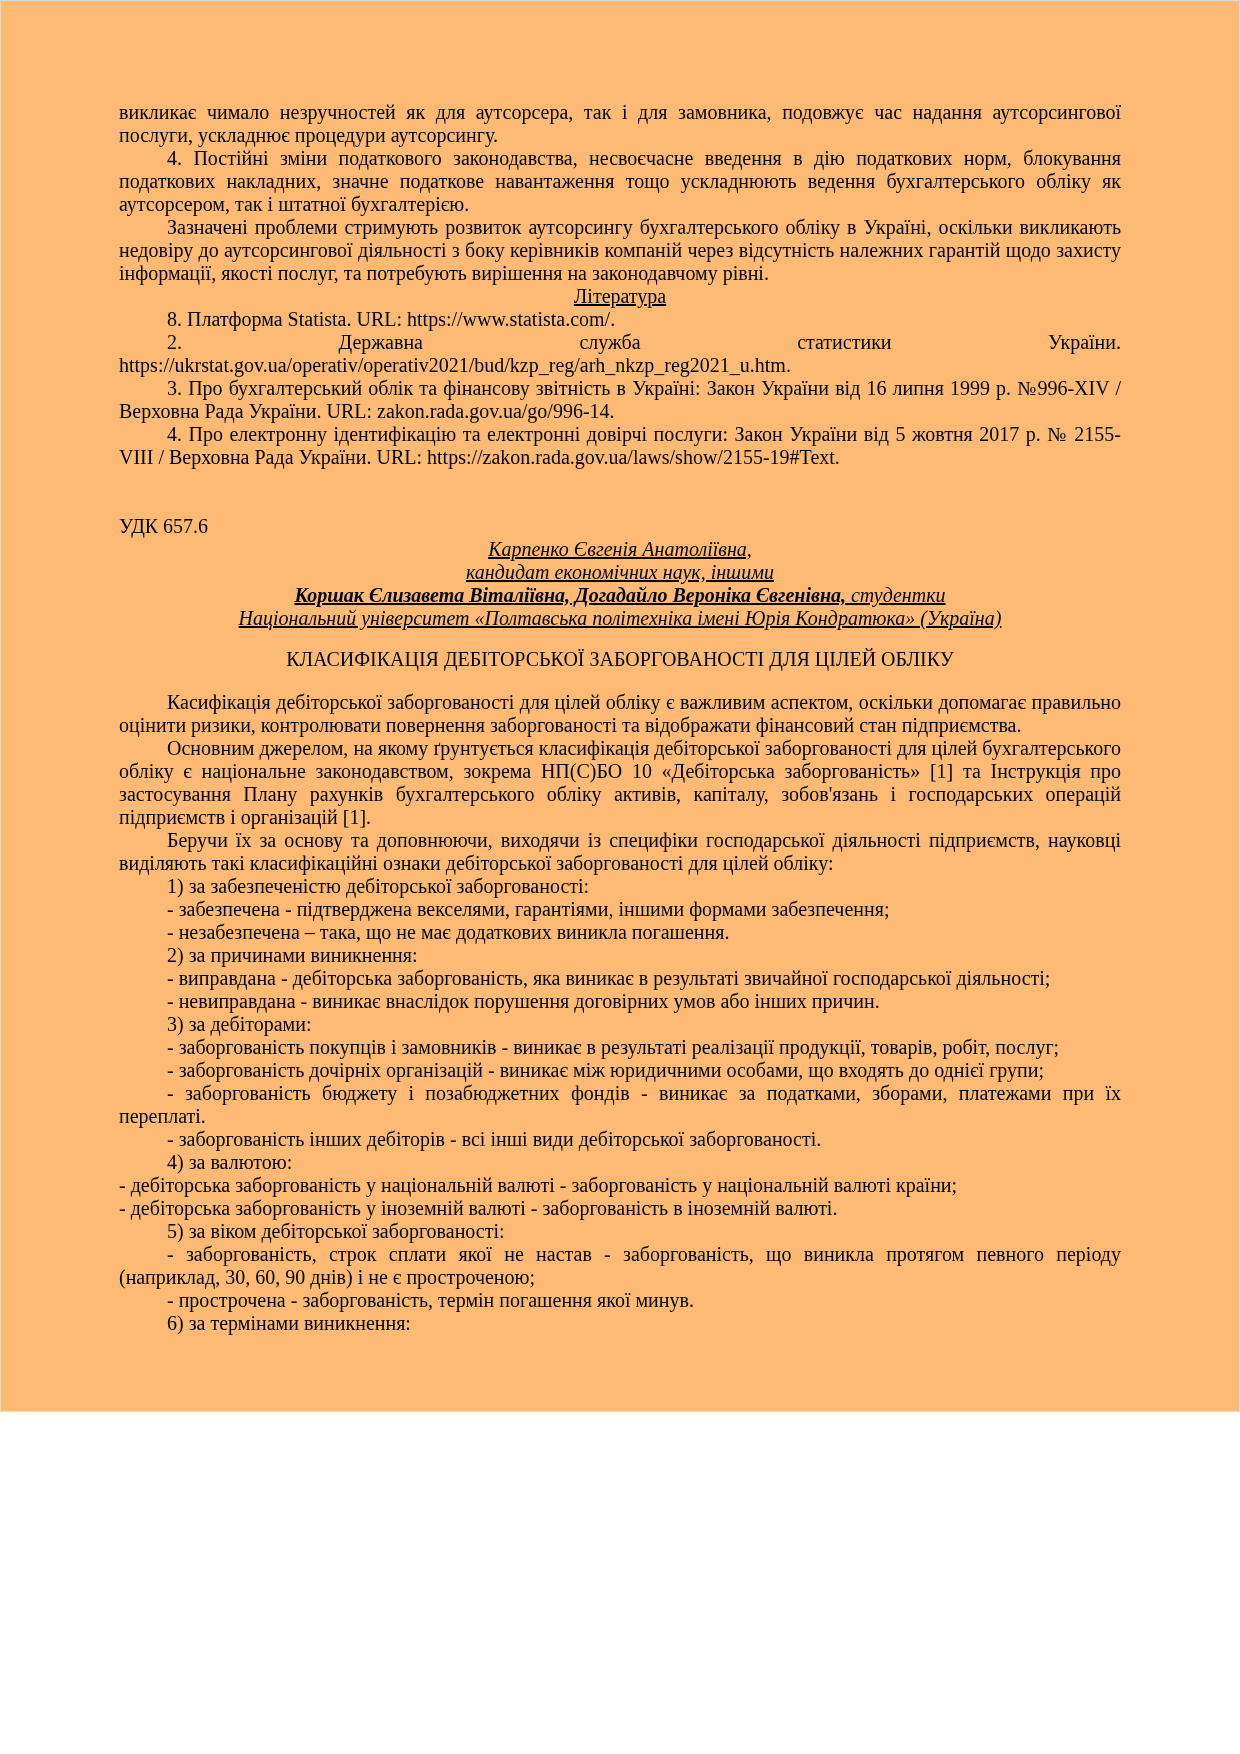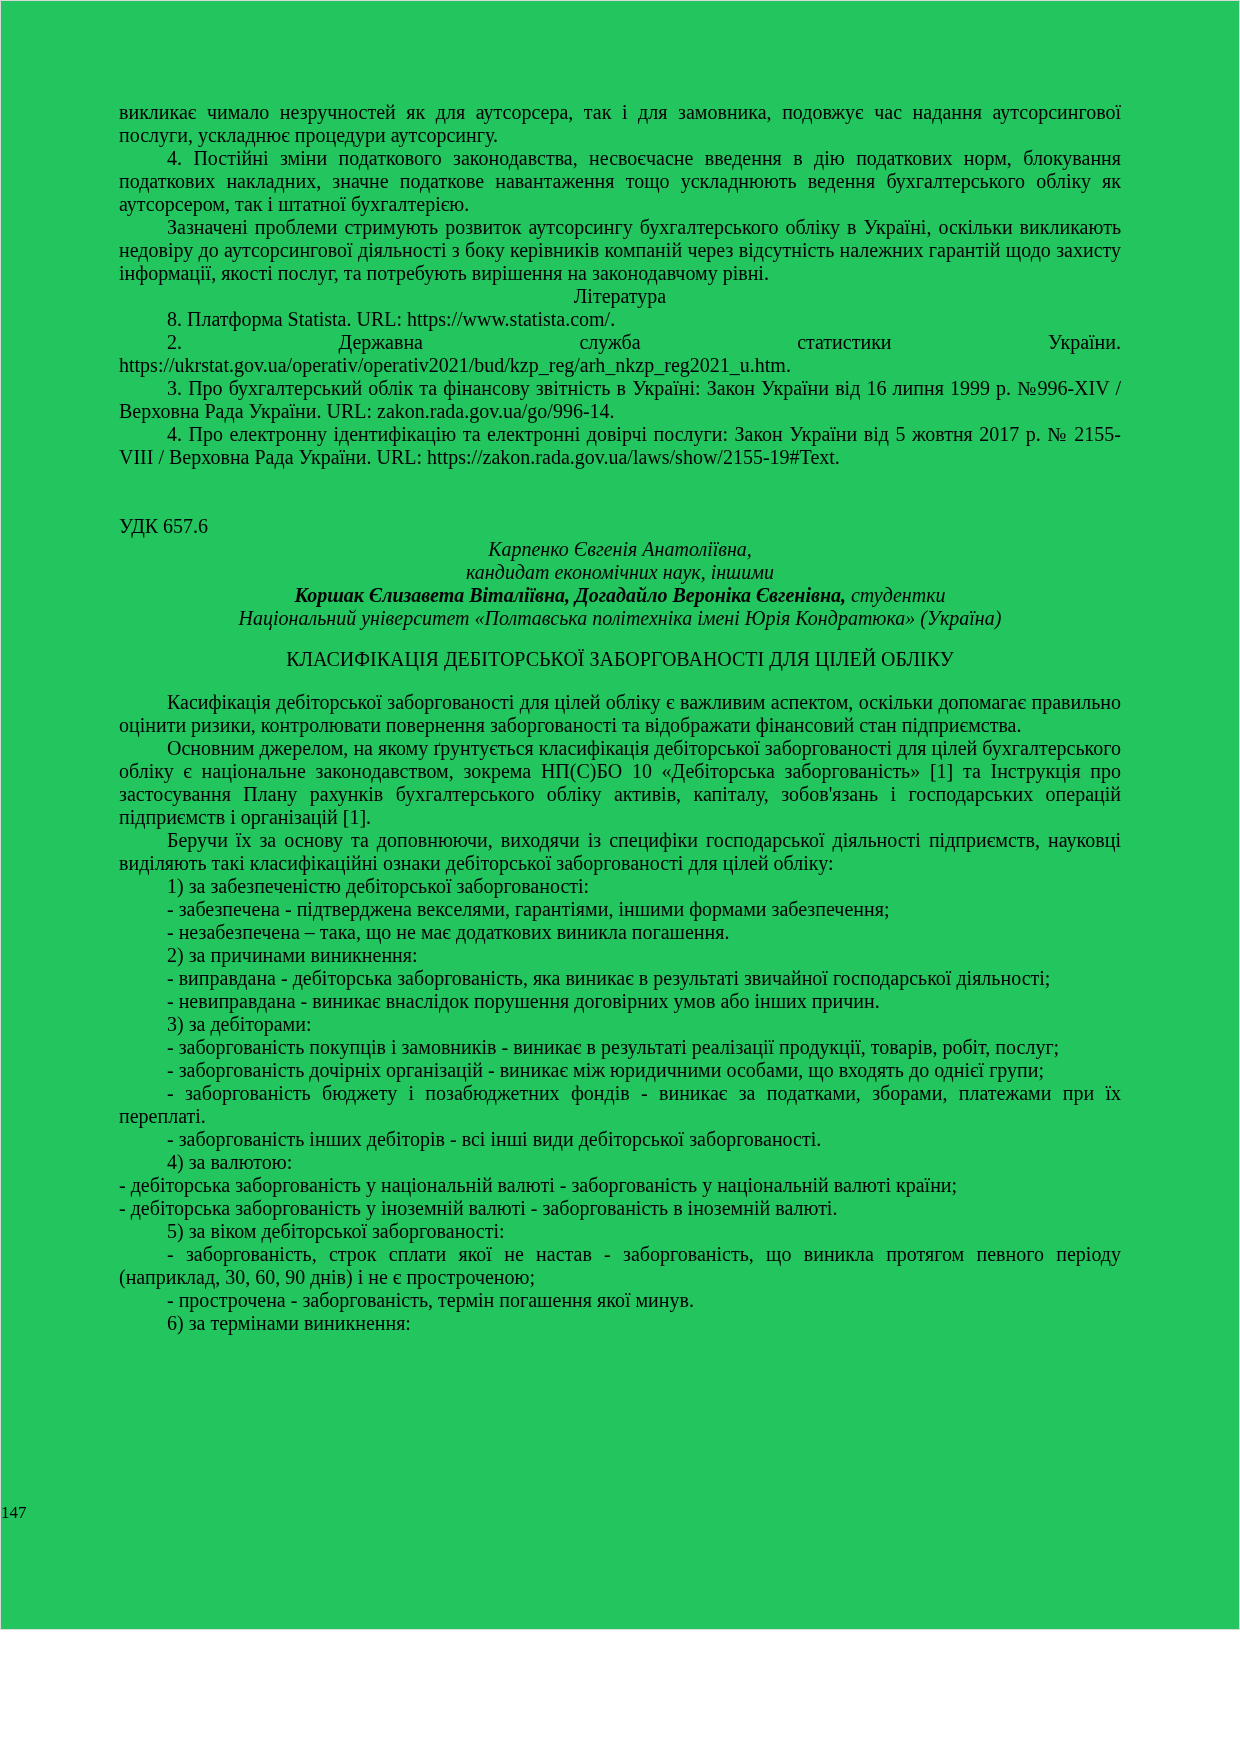--- a/index.html
+++ b/index.html
@@ -4,22 +4,22 @@
 <title>Page 147</title>
 <style>
   html, body {
     margin: 0;
     padding: 0;
     background: #ffffff;
   }
   .page {
     position: relative;
     width: 1240px;
-    height: 1630px;
-    background: #22c55e;
+    height: 1412px;
+    background: #fdba74;
     border: 1px solid #d9d9d9;
     box-sizing: border-box;
     overflow: hidden;
     font-family: "Liberation Serif", "DejaVu Serif", serif;
     font-size: 20px;
     line-height: 23px;
     color: #000000;
   }
   .content {
     padding: 100px 118px 0 118px;
@@ -34,20 +34,21 @@
   .just {
     text-align: justify;
     overflow-wrap: break-word;
   }
   .ind {
     text-indent: 48px;
   }
   .center {
     text-align: center;
     text-indent: 0;
+    text-decoration: underline;
   }
   .bold {
     font-weight: bold;
   }
   .italic {
     font-style: italic;
   }
   .udc {
     margin-top: 46px !important;
     font-weight: bold;

